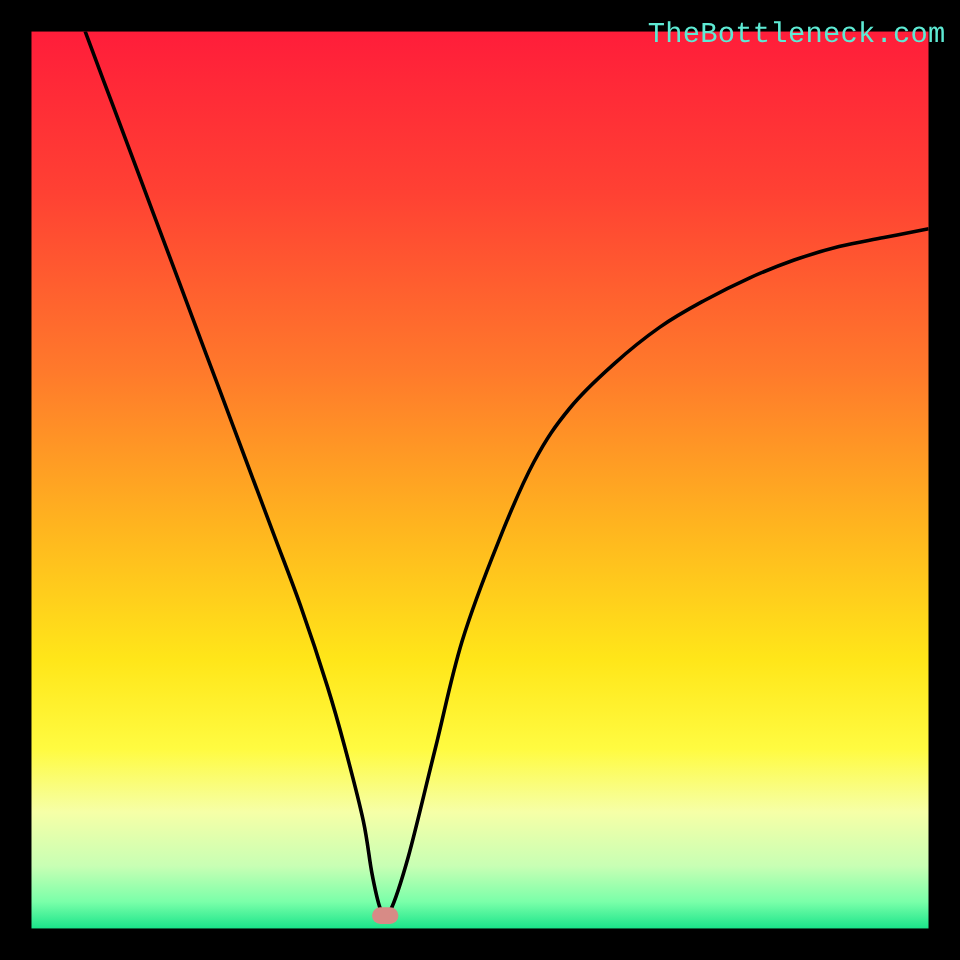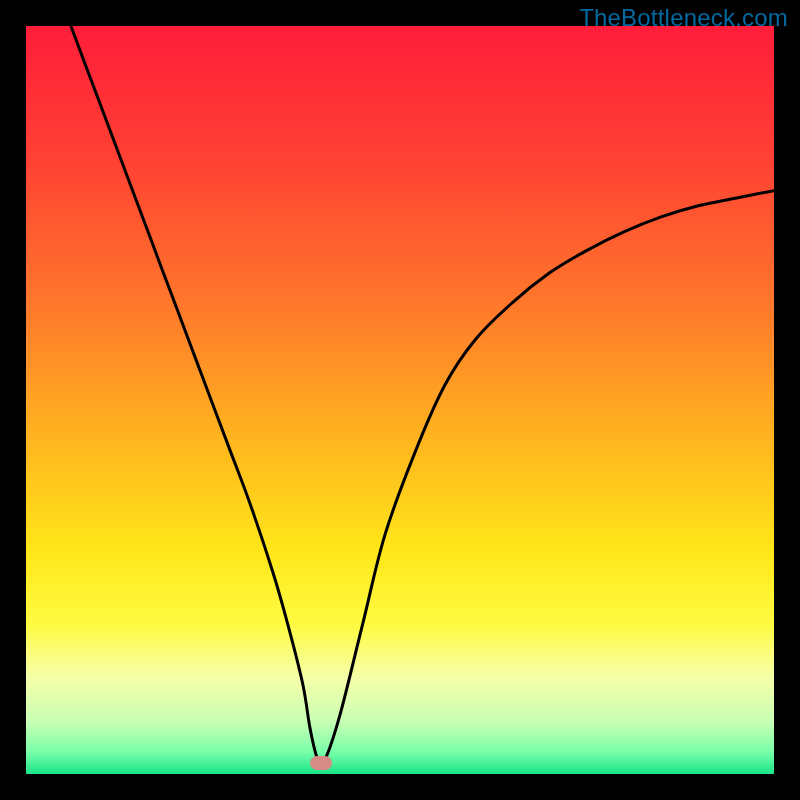--- a/index.html
+++ b/index.html
@@ -39,26 +39,26 @@
   .marker {
     position: absolute;
     width: 22px;
     height: 14px;
     background: #d78b86;
     border-radius: 8px;
     transform: translate(-50%, -50%);
   }
   .watermark {
     position: absolute;
-    top: 4px;
+    top: 16px;
     right: 12px;
-    font-family: Liberation Sans, sans-serif;
+    font-family: Liberation Mono, monospace;
     font-size: 24px;
     font-weight: 500;
-    color: #0369a1;
+    color: #5eead4;
     letter-spacing: 0.2px;
   }
 </style>
 </head>
 <body>
 
 <div class="frame">
   <div class="plot-area">
     <svg class="gradient" viewBox="0 0 748 748" preserveAspectRatio="none" width="748" height="748">
       <defs>

